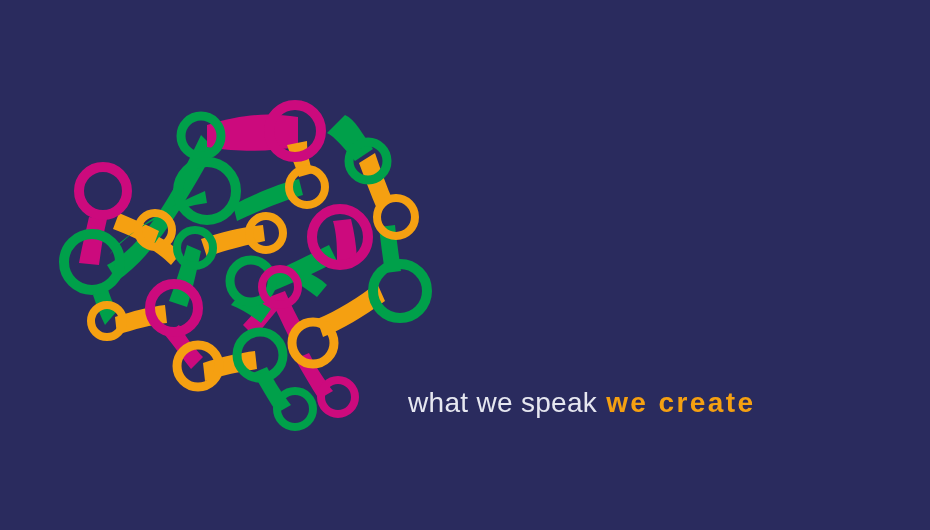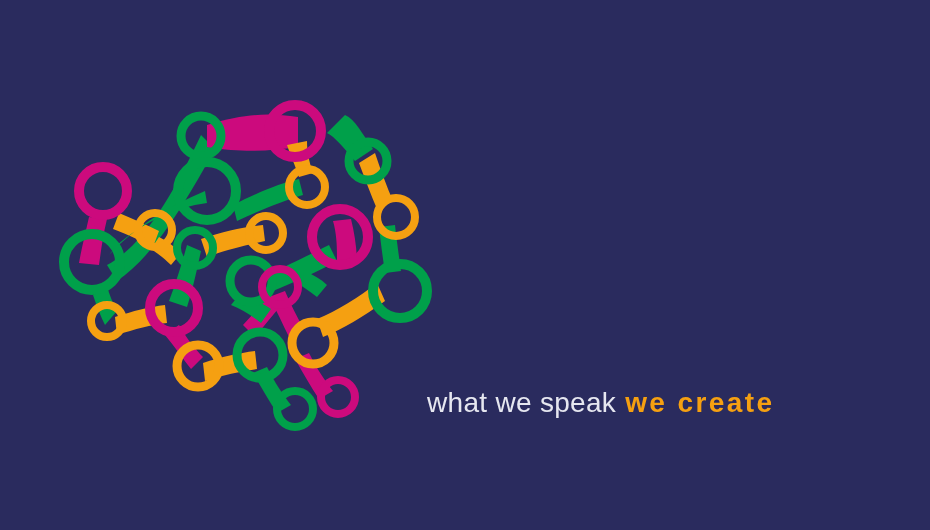--- a/index.html
+++ b/index.html
@@ -20,21 +20,21 @@
   }
   #brain-logo {
     position: absolute;
     left: 55px;
     top: 95px;
     width: 390px;
     height: 340px;
   }
   #tagline {
     position: absolute;
-    left: 427px;
+    left: 408px;
     top: 389px;
     white-space: nowrap;
     line-height: 1;
   }
   .tag-light {
     font-size: 28px;
     font-weight: 300;
     color: #e6e7f0;
     letter-spacing: 0.3px;
   }

